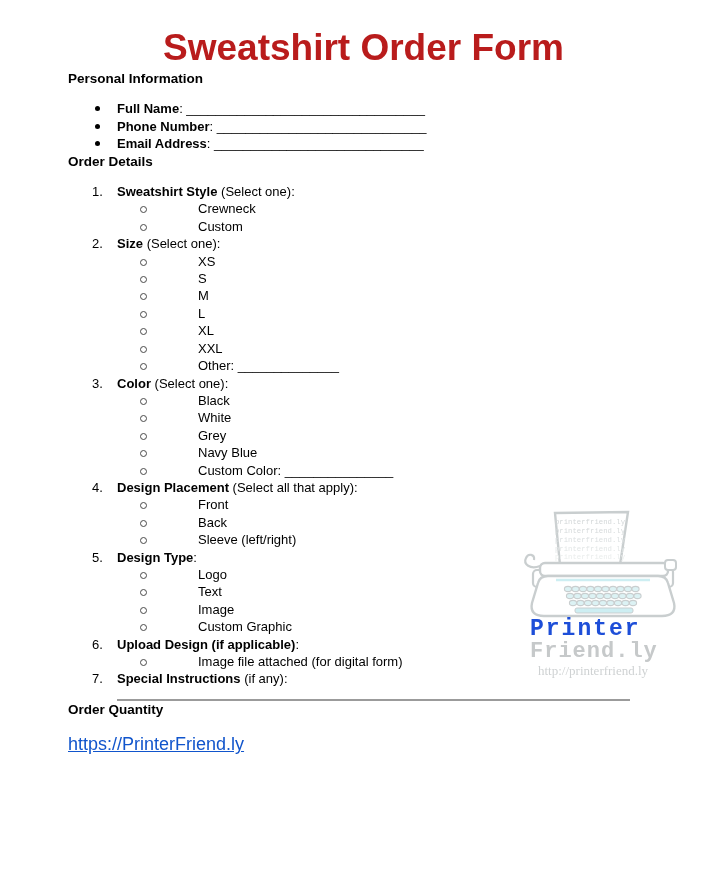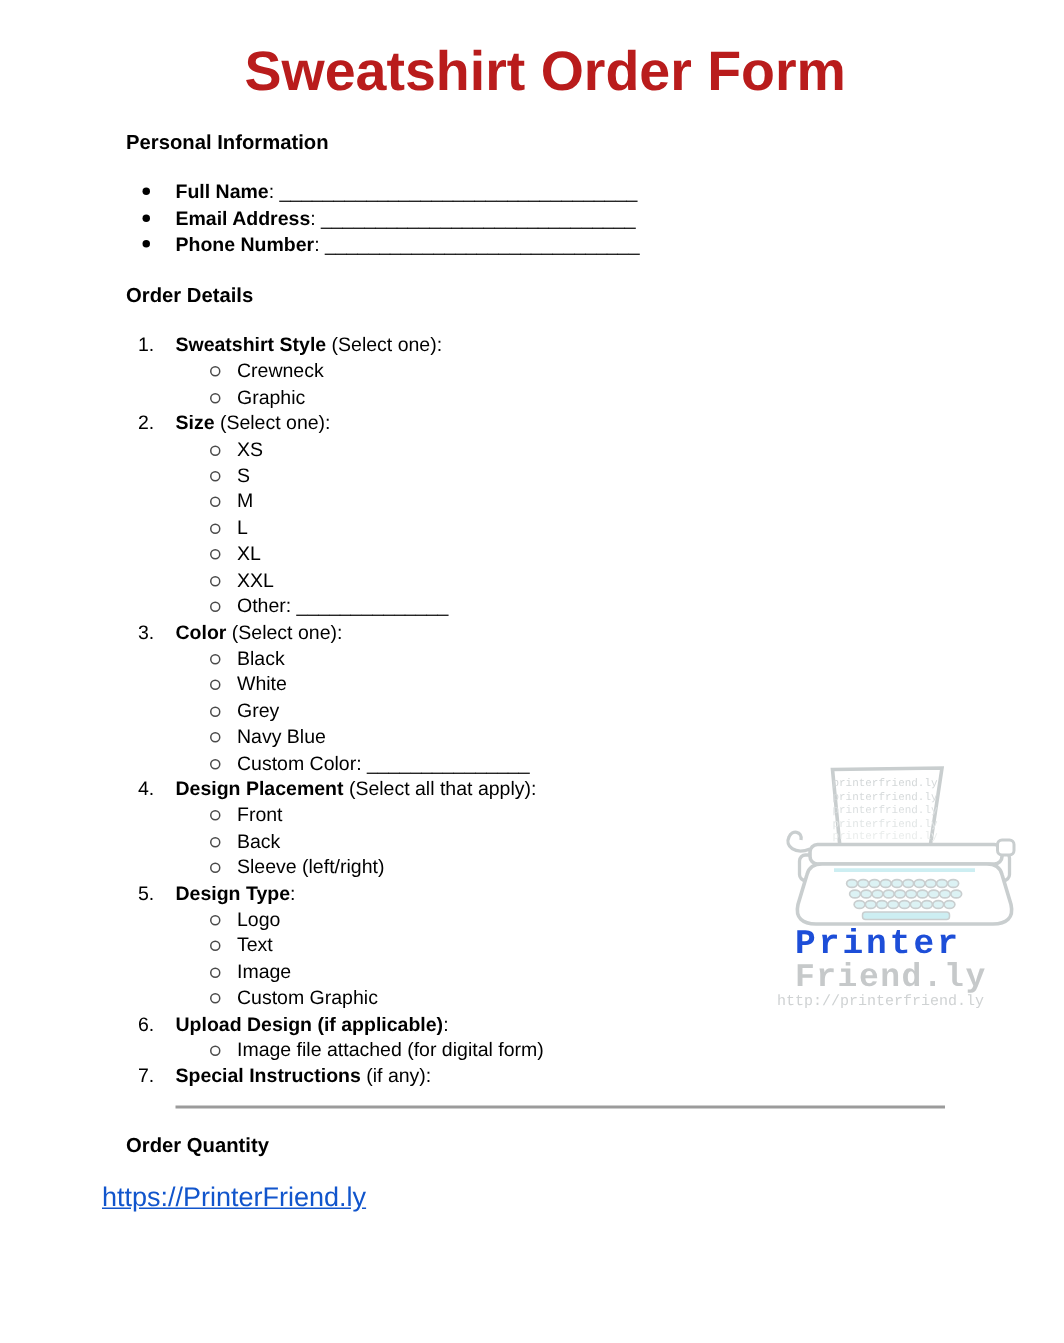--- a/index.html
+++ b/index.html
@@ -6,29 +6,29 @@
   body {
     width:709px; height:895px; background:#ffffff; overflow:hidden; position:relative;
     font-family:"Liberation Sans", sans-serif; font-size:13px; color:#000;
   }
   .page { position:relative; z-index:1; padding:0 50px 0 68px; }
 
   h1.title {
     margin:26px 0 0 0; text-align:center; color:#b91c1c;
     font-size:37px; line-height:44px; font-weight:700; letter-spacing:0;
   }
-  h2.sec { font-size:13.5px; font-weight:700; margin:16px; line-height:17.4px; }
+  h2.sec { font-size:13.5px; font-weight:700; margin:0; line-height:17.4px; }
   .sec-personal  { margin-top:32px; }
   .sec-details   { margin-top:18px; }
   .sec-quantity  { margin-top:21px; }
 
   .list { margin-top:13px; }
   .row { display:flex; align-items:flex-start; line-height:17.4px; }
   .lvl1 { padding-left:24px; }
-  .lvl2 { padding-left:72px; }
+  .lvl2 { padding-left:72px;gap:40px; }
   .mk  { width:25px; flex:none; }
   .mk2 { width:18px; flex:none; }
   .num { color:#000; }
   .disc   { display:block; width:5px; height:5px; background:#000; border-radius:50%; margin:6px 0 0 3px; }
   .circle { display:block; width:5px; height:5px; border:1px solid #4a4a4a; border-radius:50%; margin-top:6px; }
   .tx b { font-weight:700; }
   .tx { white-space:pre-wrap; }
 
   .answer-line { margin:11px 0 0 49px; width:513px; height:0; border-top:2px solid #9b9b9b; }
 
@@ -42,22 +42,22 @@
     position:absolute; left:12px; top:117px;
     font-family:"Liberation Mono", monospace; font-weight:700; font-size:23px; line-height:25px;
     letter-spacing:2px; color:#1d4ed8;
   }
   .wm-line2 {
     position:absolute; left:12px; top:142px;
     font-family:"Liberation Mono", monospace; font-weight:700; font-size:22px; line-height:20px;
     letter-spacing:1px; color:#c6c9ca;
   }
   .wm-url {
-    position:absolute; left:0; top:163px;
-    font-family:Liberation Mono, monospace; font-size:10px; color:#cfd2d3;
+    position:absolute; left:20px; top:163px;
+    font-family:Liberation Serif, serif; font-size:13px; color:#cfd2d3;
   }
 </style>
 </head>
 <body>
 
 <div class="watermark">
   <svg width="170" height="120" viewBox="0 0 170 120">
 
     <polygon points="37,13 110,12 102,65 42,65" fill="#ffffff" stroke="#c9cecf" stroke-width="2.4"></polygon>
     <text x="72" y="24" text-anchor="middle" font-family="Liberation Mono, monospace" font-size="7.3" fill="#d3d7d8">printerfriend.ly</text>
@@ -126,48 +126,48 @@
     <div class="row lvl1">
       <span class="mk">
           <span class="disc"></span>
         </span>
       <span class="tx"><b>Full Name</b><span>: _________________________________</span></span>
     </div>
     <div class="row lvl1">
       <span class="mk">
           <span class="disc"></span>
         </span>
-      <span class="tx"><b>Email Address</b><span>: _____________________________</span></span>
+      <span class="tx"><b>Phone Number</b><span>: _____________________________</span></span>
     </div>
     <div class="row lvl1">
       <span class="mk">
           <span class="disc"></span>
         </span>
-      <span class="tx"><b>Phone Number</b><span>: _____________________________</span></span>
+      <span class="tx"><b>Email Address</b><span>: _____________________________</span></span>
     </div>
   </div>
 
   <h2 class="sec sec-details">Order Details</h2>
   <div class="list">
 
     <div class="row lvl1">
       <span class="mk num">1.</span>
       <span class="tx"><b>Sweatshirt Style</b><span> (Select one):</span></span>
     </div>
     <div class="row lvl2">
       <span class="mk2">
           <span class="circle"></span>
         </span>
       <span class="tx">Crewneck</span>
     </div>
     <div class="row lvl2">
       <span class="mk2">
           <span class="circle"></span>
         </span>
-      <span class="tx">Graphic</span>
+      <span class="tx">Custom</span>
     </div>
 
     <div class="row lvl1">
       <span class="mk num">2.</span>
       <span class="tx"><b>Size</b><span> (Select one):</span></span>
     </div>
     <div class="row lvl2">
       <span class="mk2">
           <span class="circle"></span>
         </span>

